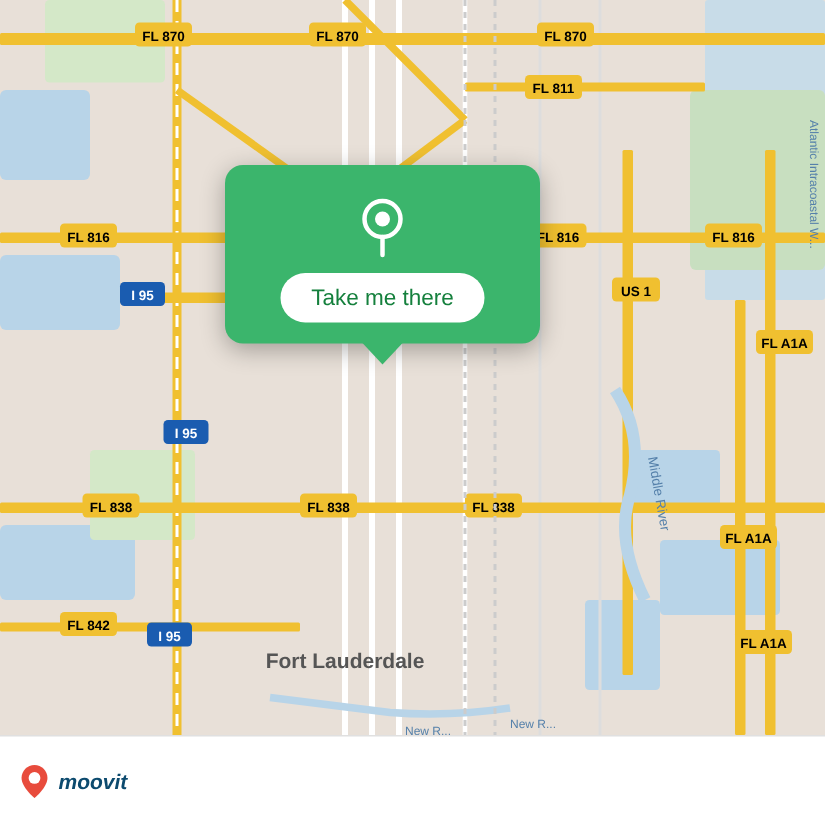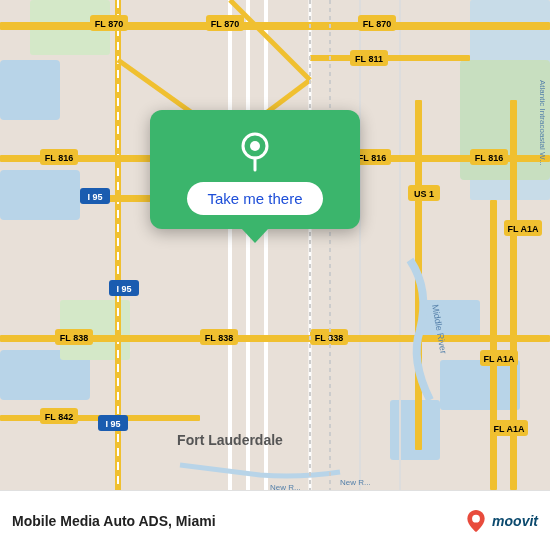--- a/index.html
+++ b/index.html
@@ -56,21 +56,21 @@
     }
 
     .pin-icon {
       width: 44px;
       height: 44px;
       margin-bottom: 10px;
     }
 
     .take-me-there-btn {
       background: white;
-      color: #1d4ed8;
+      color: #15803d;
       border: none;
       border-radius: 20px;
       padding: 8px 20px;
       font-size: 15px;
       font-weight: 500;
       cursor: pointer;
       white-space: nowrap;
     }
 
     
@@ -249,21 +249,20 @@
       <circle cx="22" cy="18" r="12" fill="none" stroke="white" stroke-width="3"></circle>
       <circle cx="22" cy="18" r="5" fill="white"></circle>
       <line x1="22" y1="30" x2="22" y2="42" stroke="white" stroke-width="3" stroke-linecap="round"></line>
     </svg>
     <button class="take-me-there-btn">Take me there</button>
   </div>
 </div>
 
 <div class="bottom-bar">
   <div class="location-info">
-    <span class="location-name">Mobile Media Auto ADS, Miami</span>
     <div class="moovit-logo">
 
       <svg class="moovit-pin" viewBox="0 0 22 28" xmlns="http://www.w3.org/2000/svg">
         <path d="M11 0 C5 0 0 5 0 11 C0 19 11 28 11 28 C11 28 22 19 22 11 C22 5 17 0 11 0Z" fill="#e84b3c"></path>
         <circle cx="11" cy="11" r="5" fill="white"></circle>
       </svg>
       <span class="moovit-text">moovit</span>
     </div>
   </div>
 </div>

